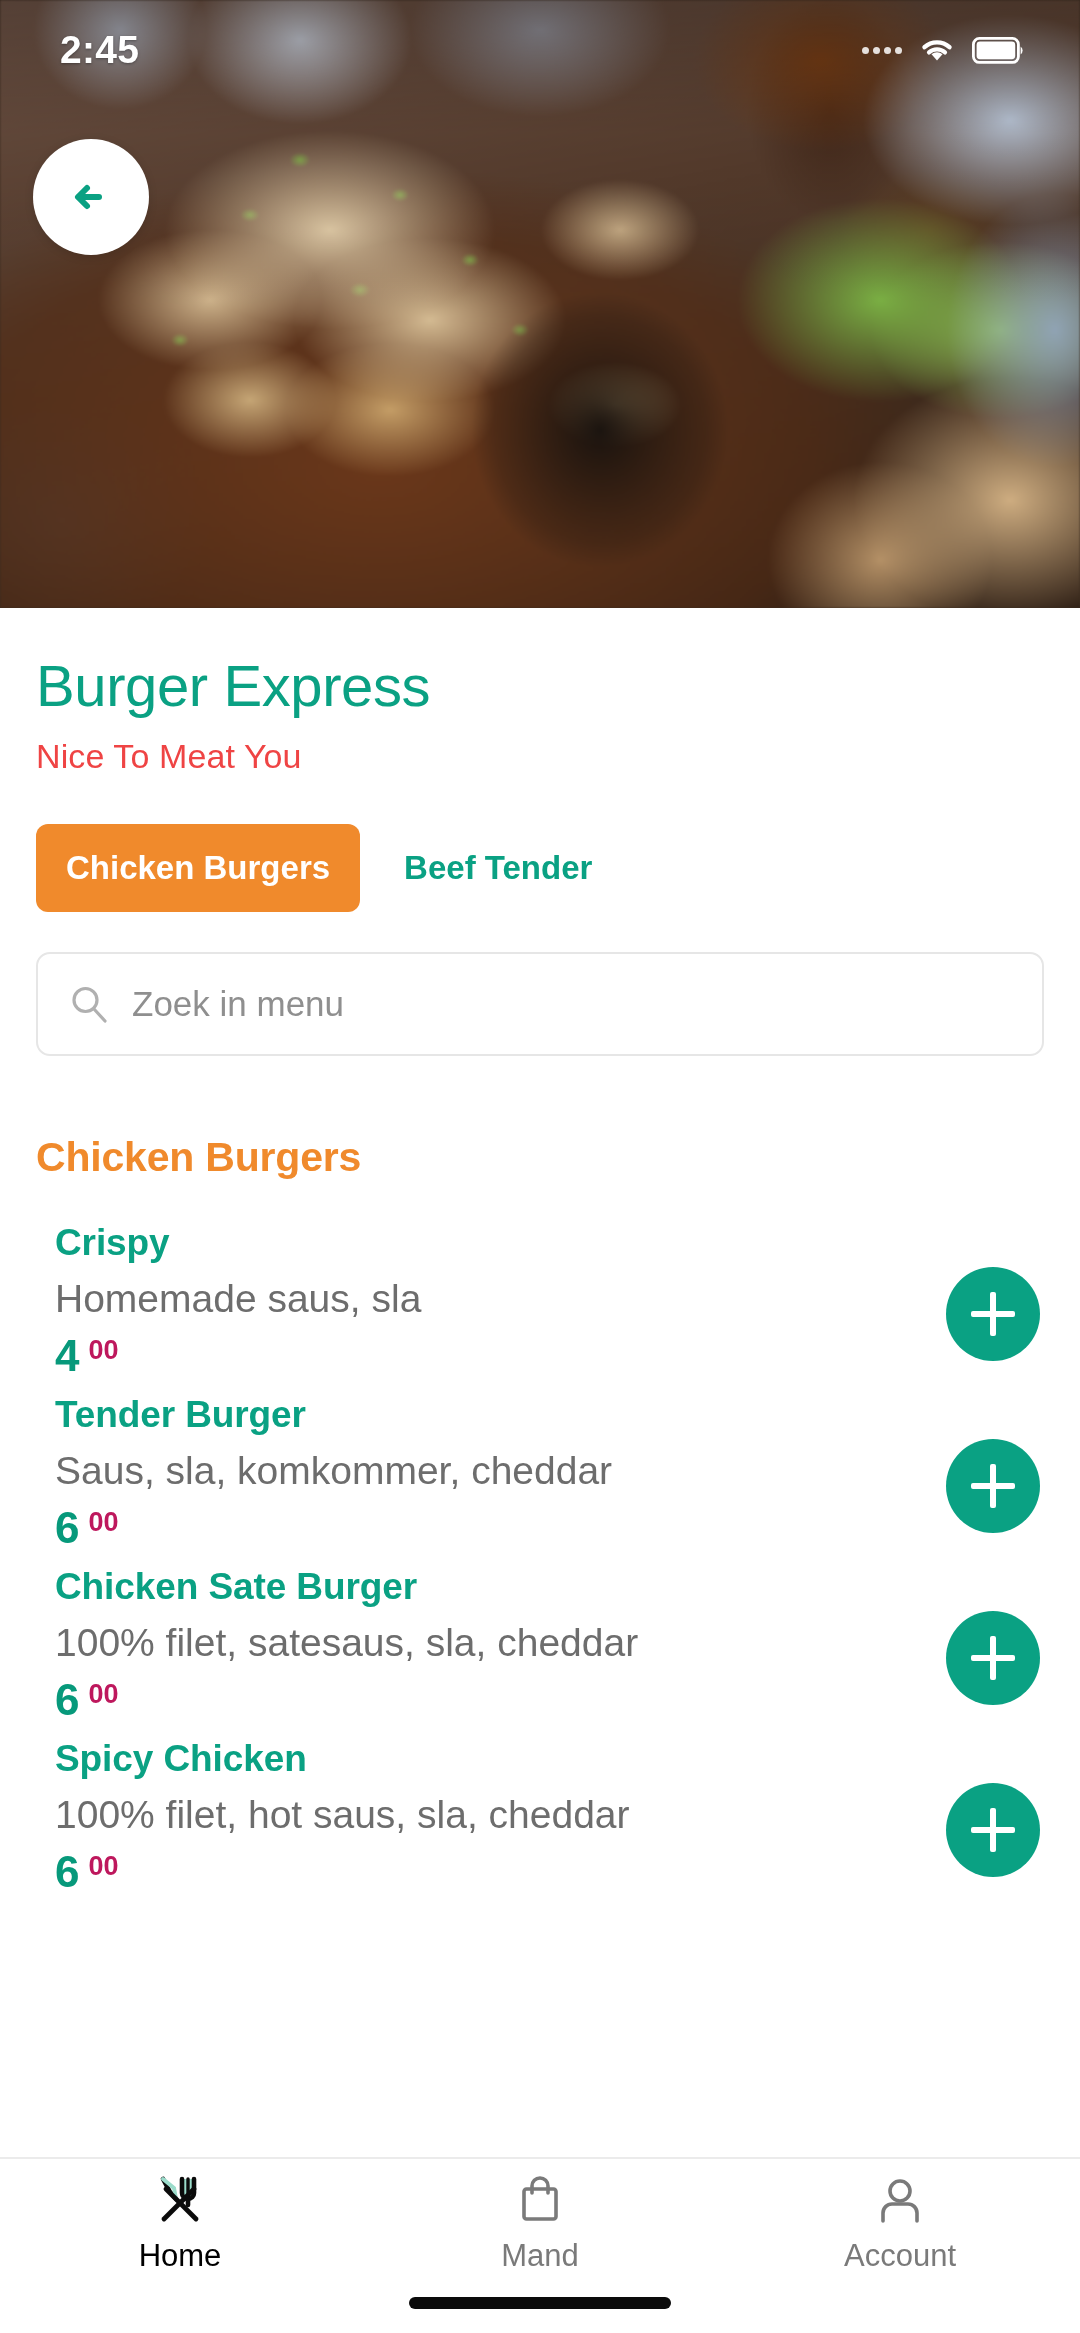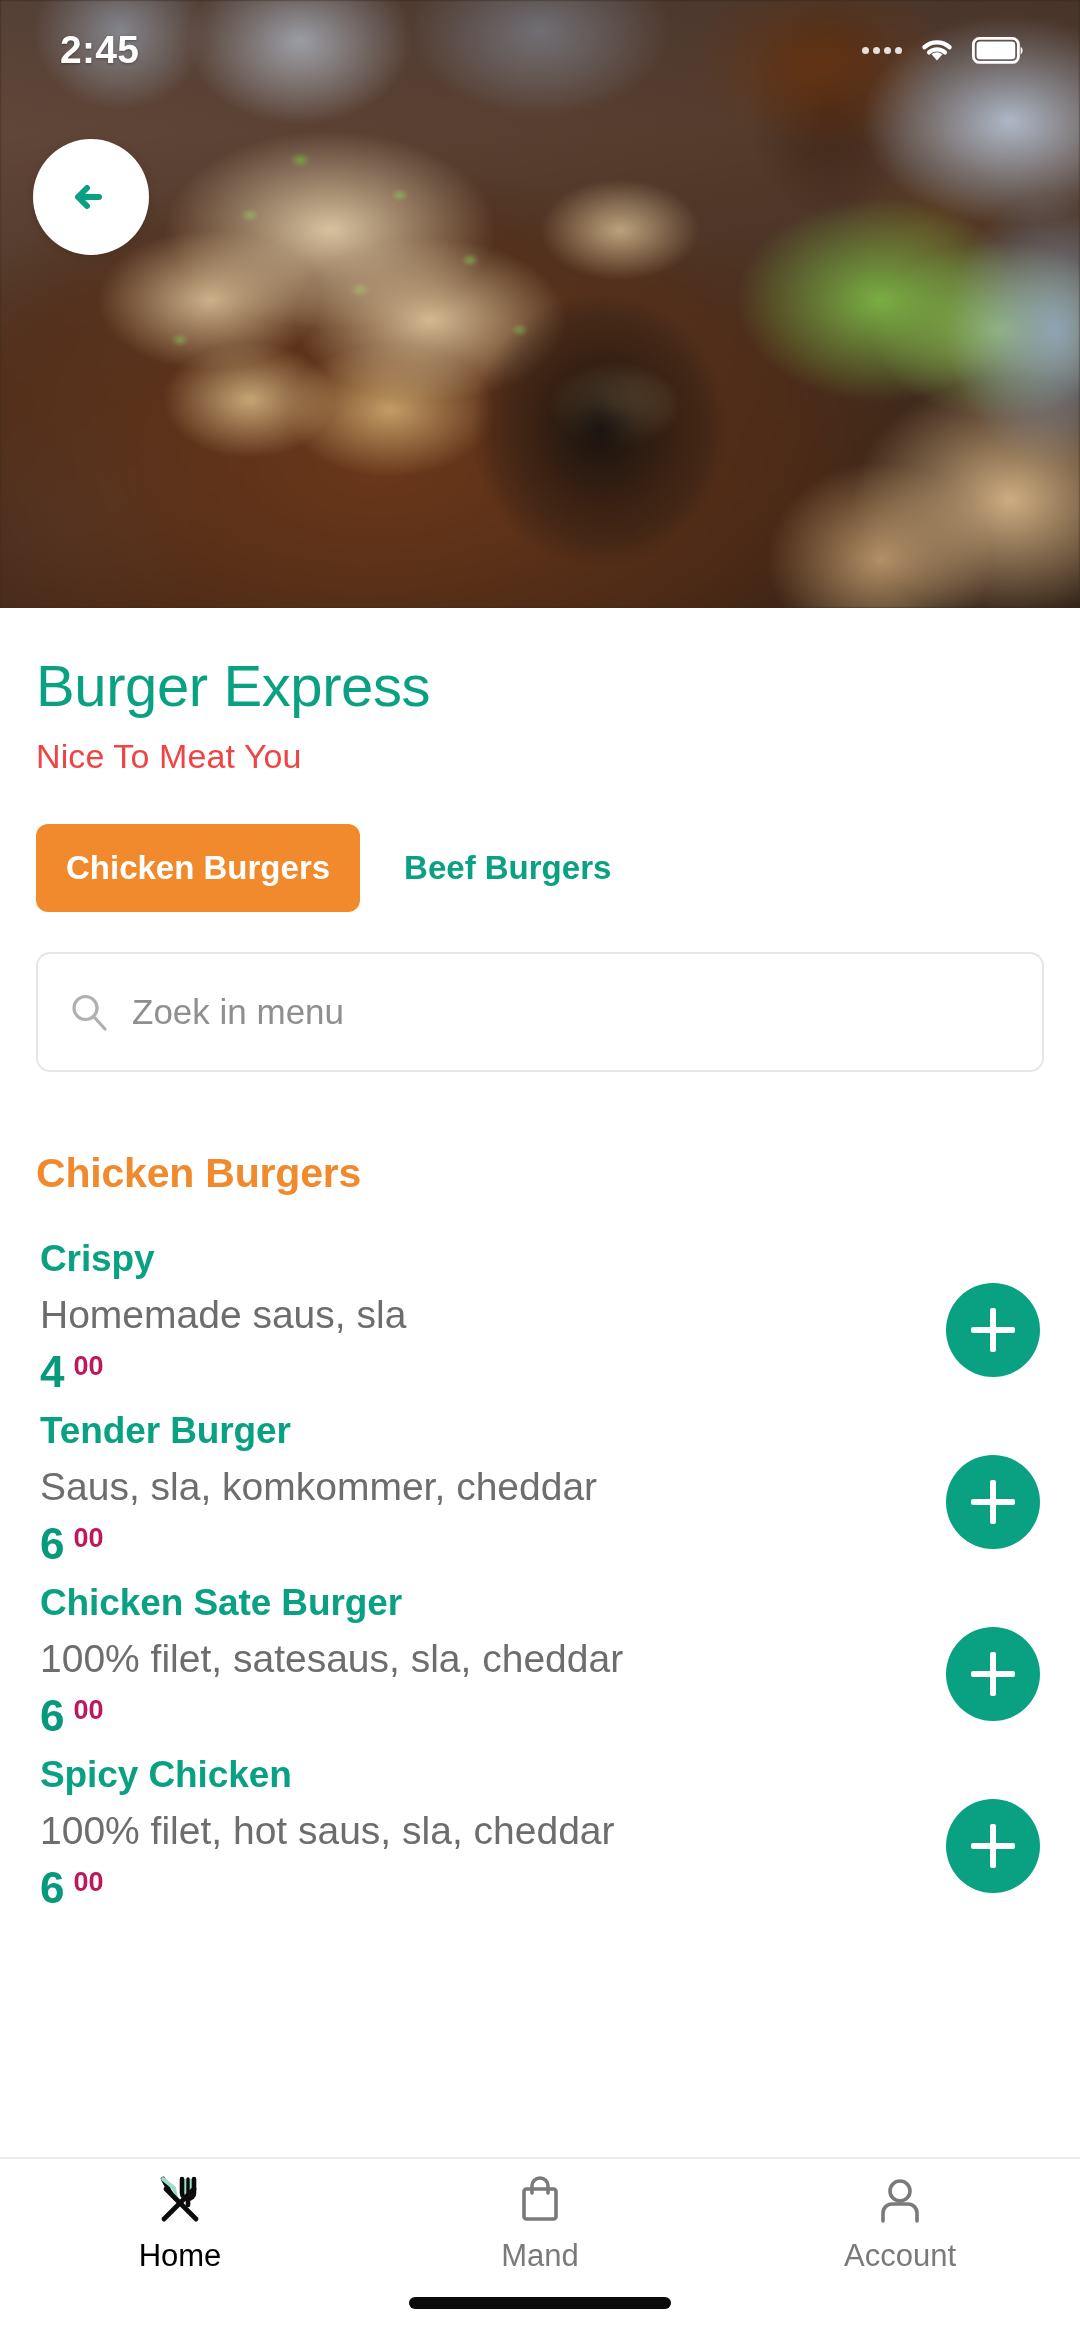--- a/index.html
+++ b/index.html
@@ -171,21 +171,21 @@
   .tab.active {
     background:#F08A2C;
     color:#ffffff;
   }
   .tab.t2 { margin-left:14px; }
   .tab.t3 { margin-left:30px; }
 
   
   .search-box {
     margin:40px 36px 0 36px;
-    height:120px;
+    height:104px;
     border:2px solid #e6e6e6;
     border-radius:14px;
     display:flex;
     align-items:center;
     padding:0 30px;
     gap:22px;
     cursor:text;
   }
   .search-box svg { width:42px; height:42px; flex:none; }
   .search-ph {
@@ -201,21 +201,21 @@
     font-weight:bold;
     padding:0 36px;
     margin-top:78px;
     letter-spacing:-0.2px;
   }
 
   
   .item-list { margin-top:42px; }
   .item {
     position:relative;
-    padding:0 36px 0 40px;
+    padding:0 36px 0 55px;
     height:172px;
   }
   .item-name {
     color:#0AA183;
     font-size:37px;
     font-weight:bold;
     letter-spacing:-0.1px;
     line-height:1.1;
   }
   .item-desc {
@@ -350,21 +350,21 @@
 
   <div class="content">
 
     <div class="title-wrap">
       <div class="shop-name">Burger Express</div>
       <div class="shop-tagline">Nice To Meat You</div>
     </div>
 
     <div class="tabs">
       <div class="tab active t1">Chicken Burgers</div>
-      <div class="tab t2">Beef Burgers</div>
+      <div class="tab t2">Beef Tender</div>
     </div>
 
     <div class="search-box">
       <svg viewBox="0 0 42 42">
         <circle cx="17.5" cy="17" r="11.5" fill="none" stroke="#b0b0b0" stroke-width="3.2"></circle>
         <path d="M26 26 L37 38" stroke="#b0b0b0" stroke-width="3.2" stroke-linecap="round"></path>
       </svg>
       <span class="search-ph">Zoek in menu</span>
     </div>
 

